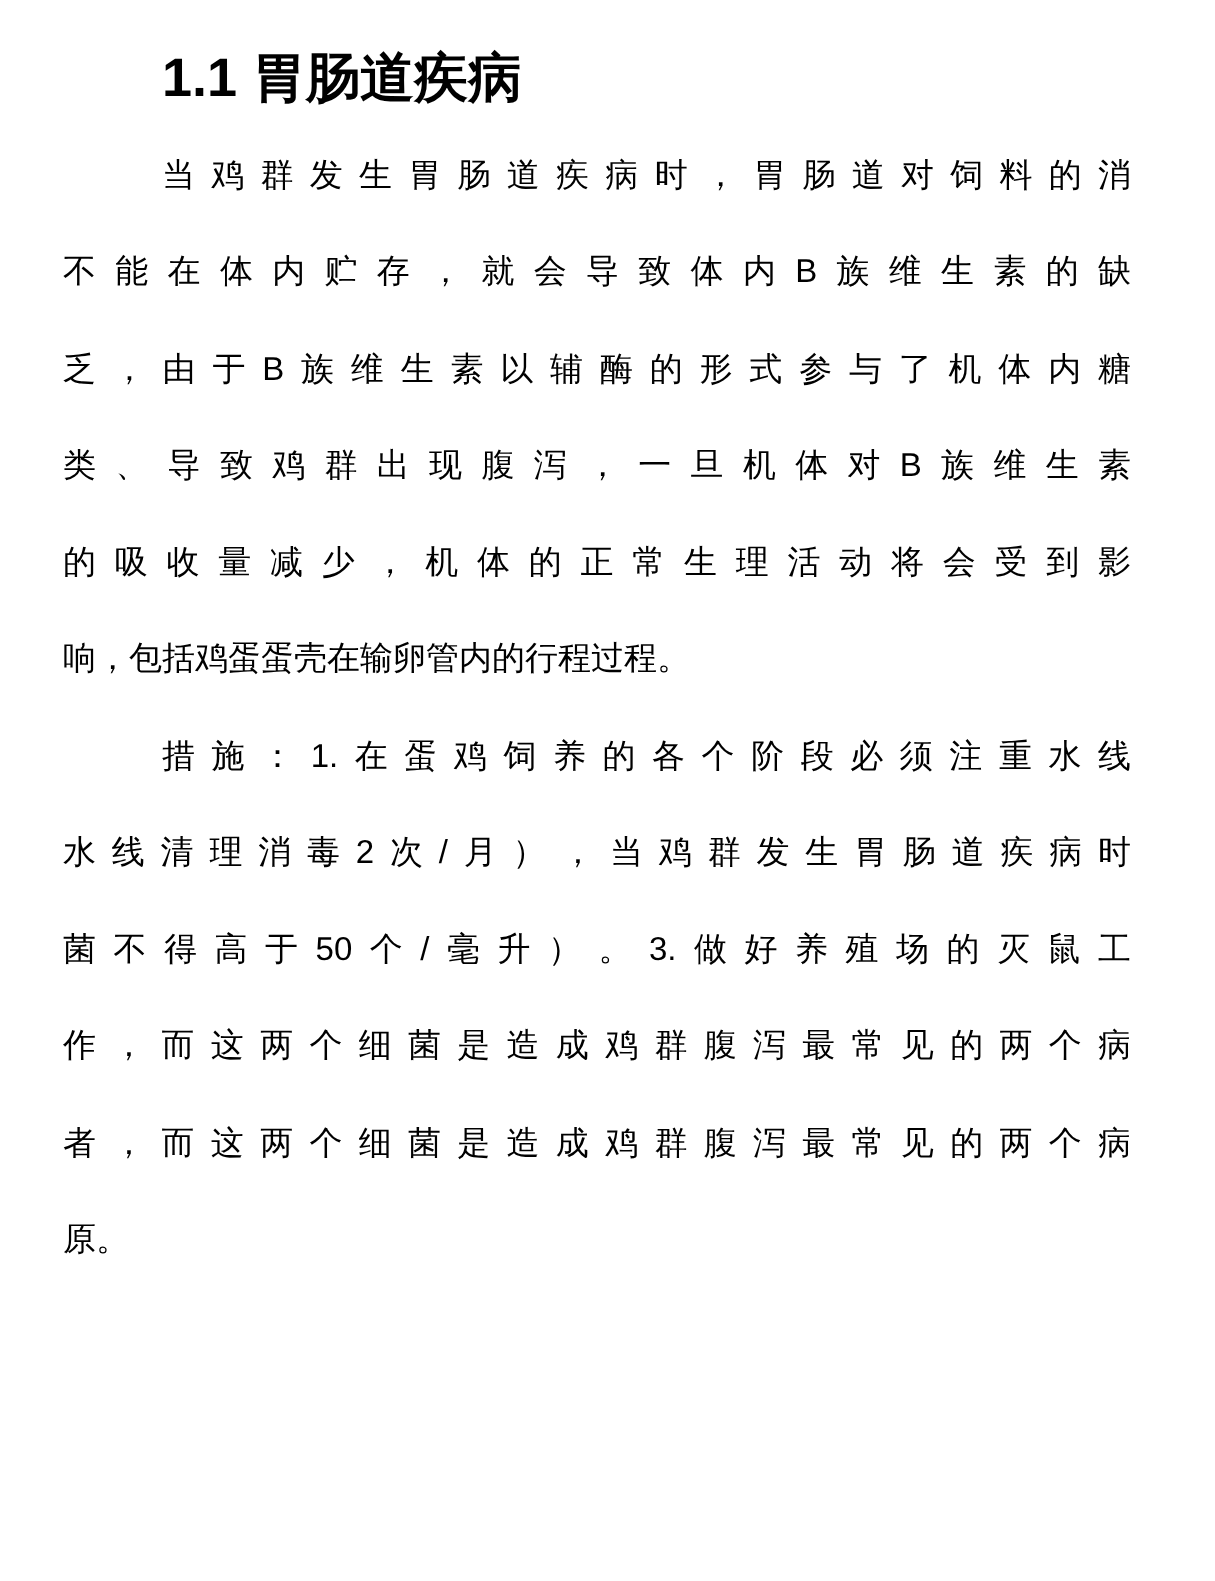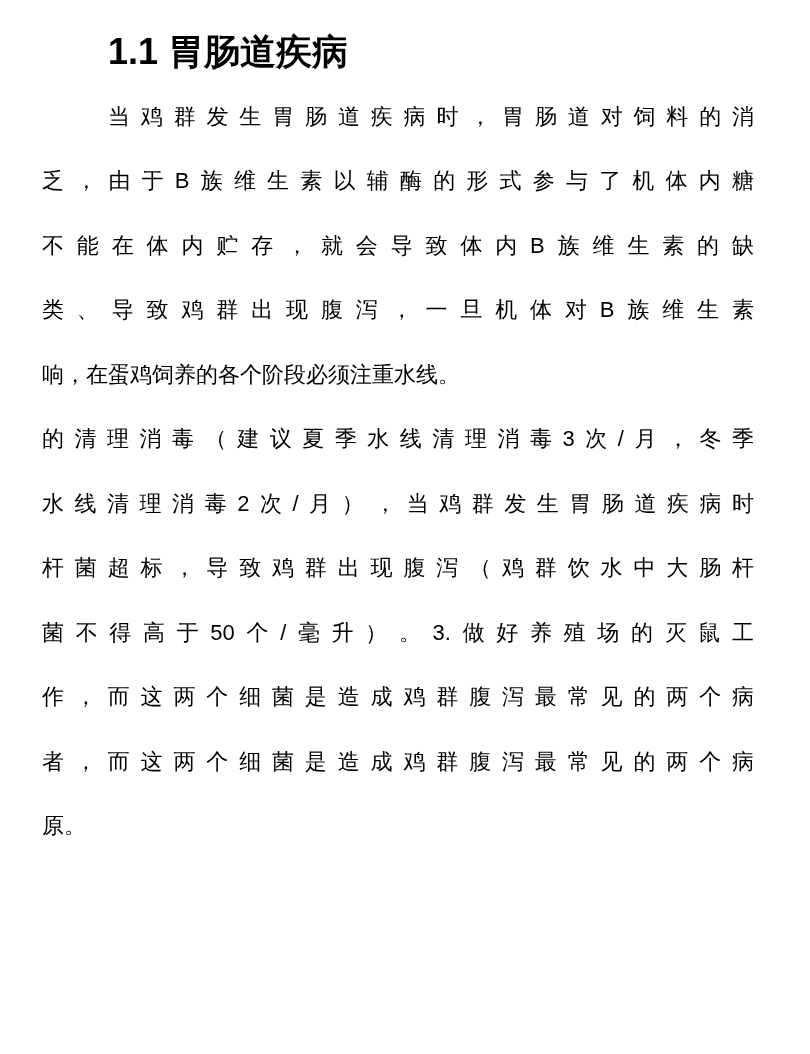--- a/index.html
+++ b/index.html
@@ -40,26 +40,26 @@
   }
 </style>
 </head>
 <body>
 
 <div class="page">
 
   <h1 class="line heading indent">1.1 胃肠道疾病</h1>
 
   <div class="line indent just">当鸡群发生胃肠道疾病时，胃肠道对饲料的消</div>
+  <div class="line just">不能在体内贮存，就会导致体内B族维生素的缺</div>
   <div class="line just">乏，由于B族维生素以辅酶的形式参与了机体内糖</div>
-  <div class="line just">不能在体内贮存，就会导致体内B族维生素的缺</div>
   <div class="line just">类、导致鸡群出现腹泻，一旦机体对B族维生素</div>
-  <div class="line">响，在蛋鸡饲养的各个阶段必须注重水线。</div>
+  <div class="line just">的吸收量减少，机体的正常生理活动将会受到影</div>
+  <div class="line">响，包括鸡蛋蛋壳在输卵管内的行程过程。</div>
 
-  <div class="line just">的清理消毒（建议夏季水线清理消毒3次/月，冬季</div>
+  <div class="line indent just">措施：1.在蛋鸡饲养的各个阶段必须注重水线</div>
   <div class="line just">水线清理消毒2次/月），当鸡群发生胃肠道疾病时</div>
-  <div class="line just">杆菌超标，导致鸡群出现腹泻（鸡群饮水中大肠杆</div>
   <div class="line just">菌不得高于50个/毫升）。3.做好养殖场的灭鼠工</div>
   <div class="line just">作，而这两个细菌是造成鸡群腹泻最常见的两个病</div>
   <div class="line just">者，而这两个细菌是造成鸡群腹泻最常见的两个病</div>
   <div class="line">原。</div>
 
 </div>
 
 </body></html>

